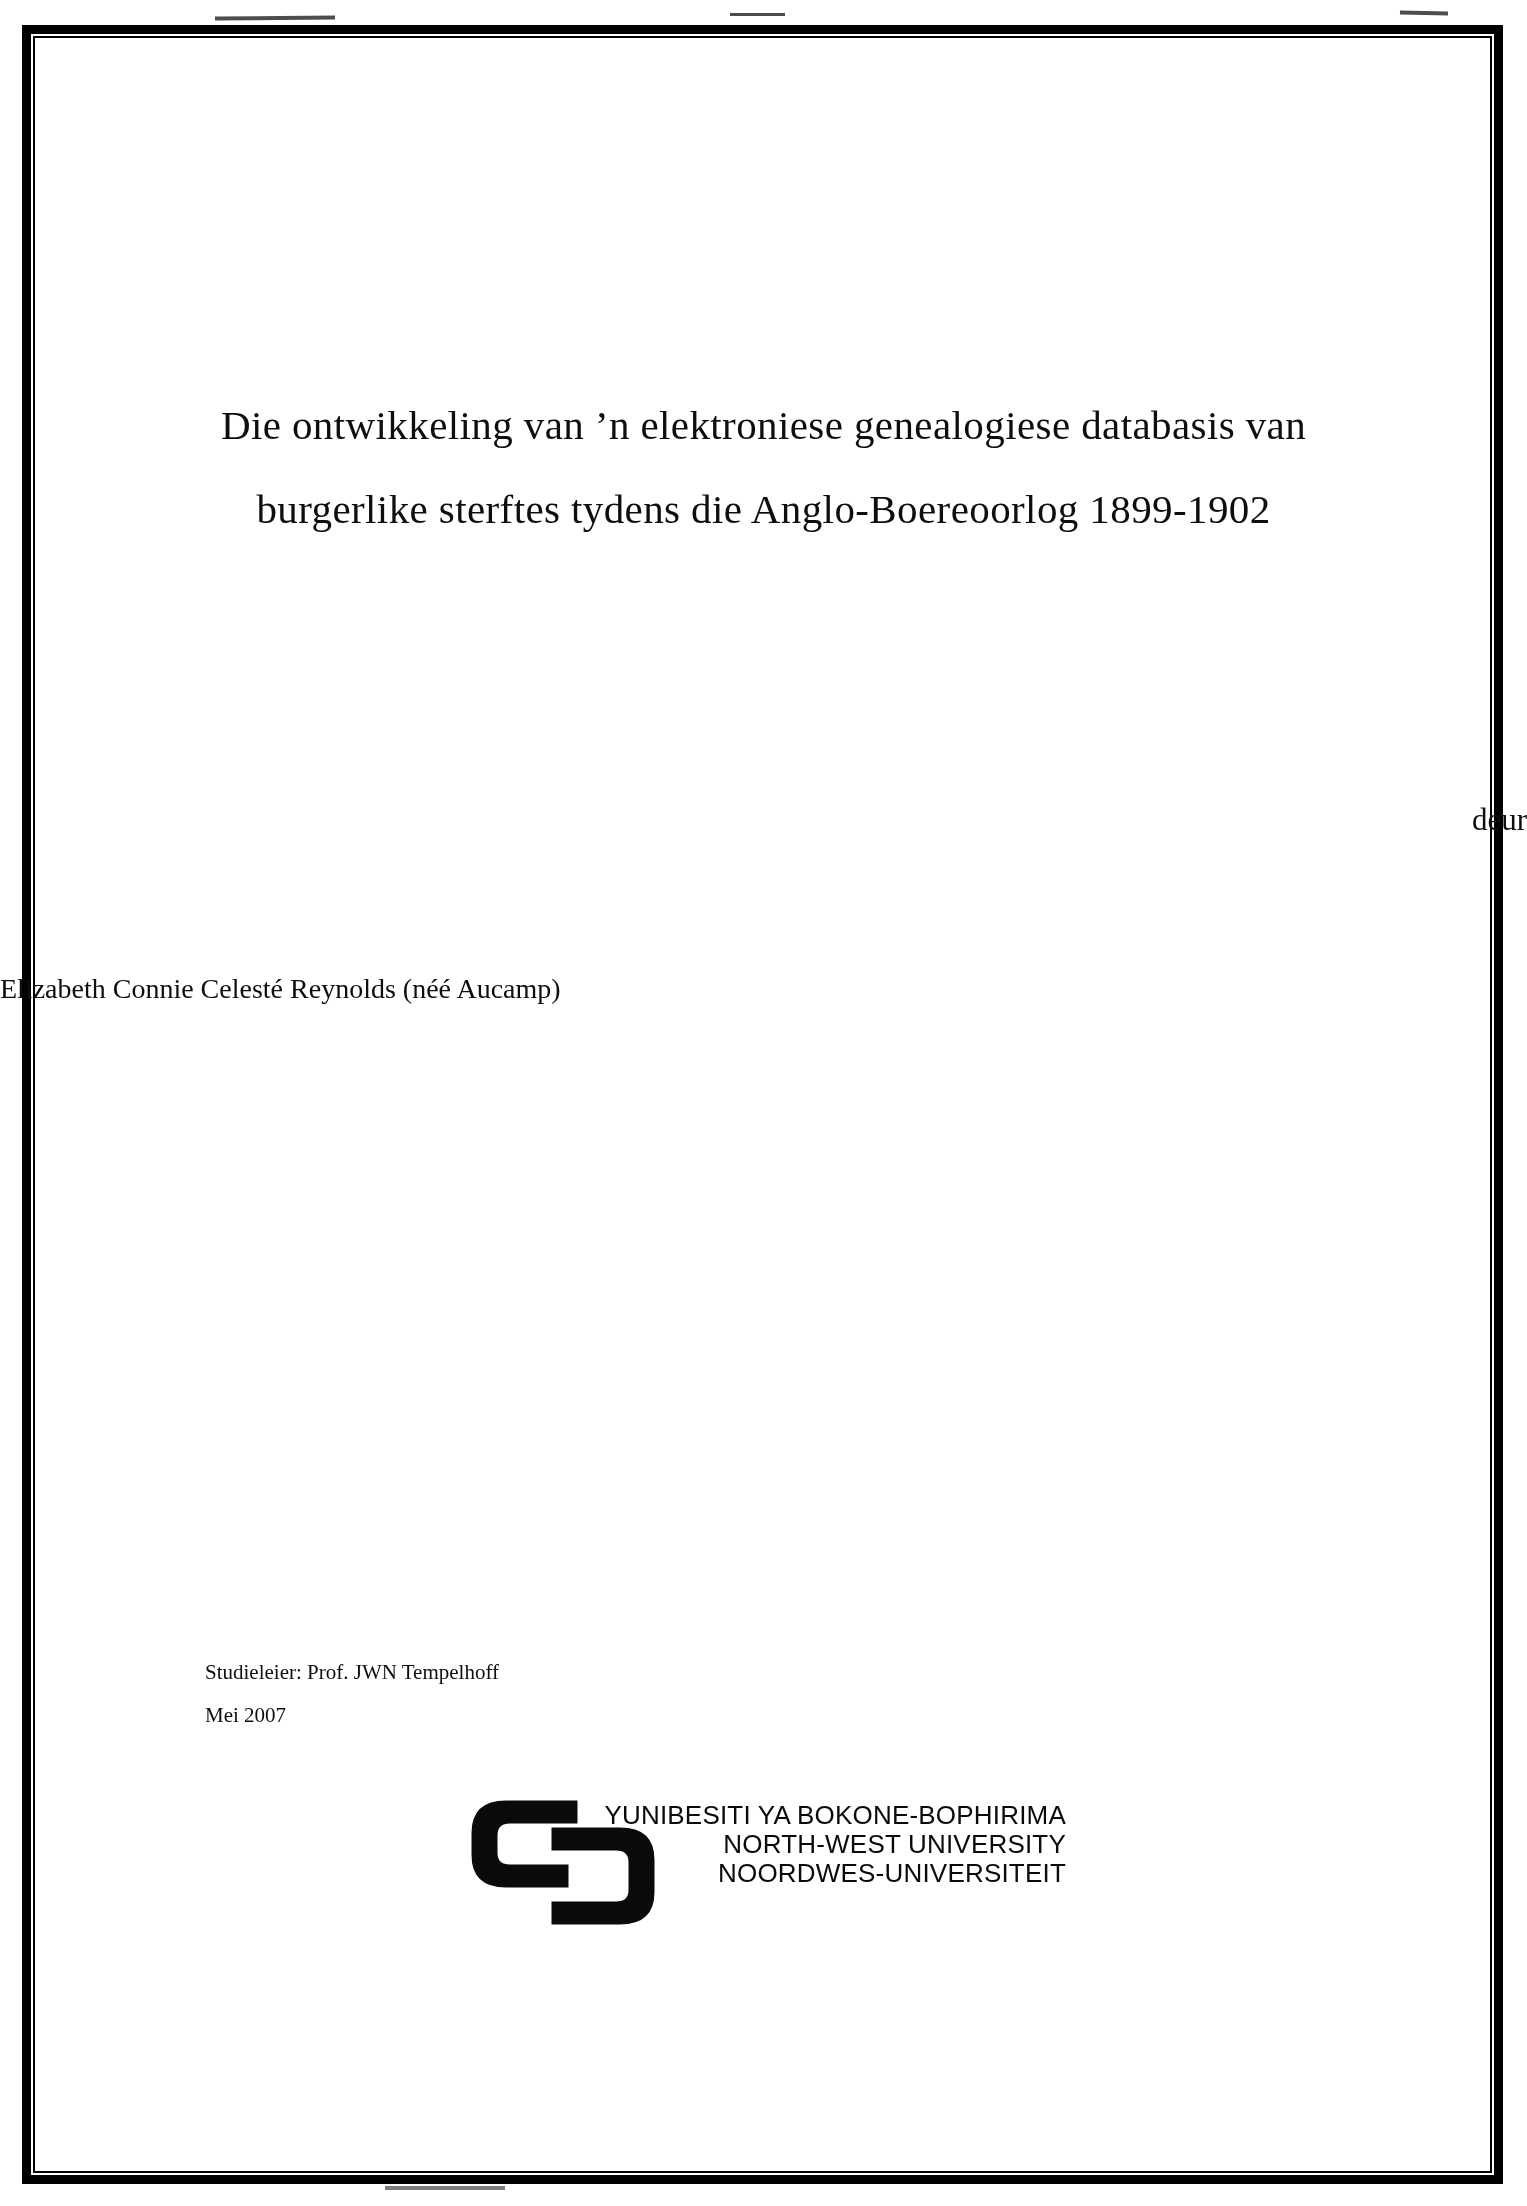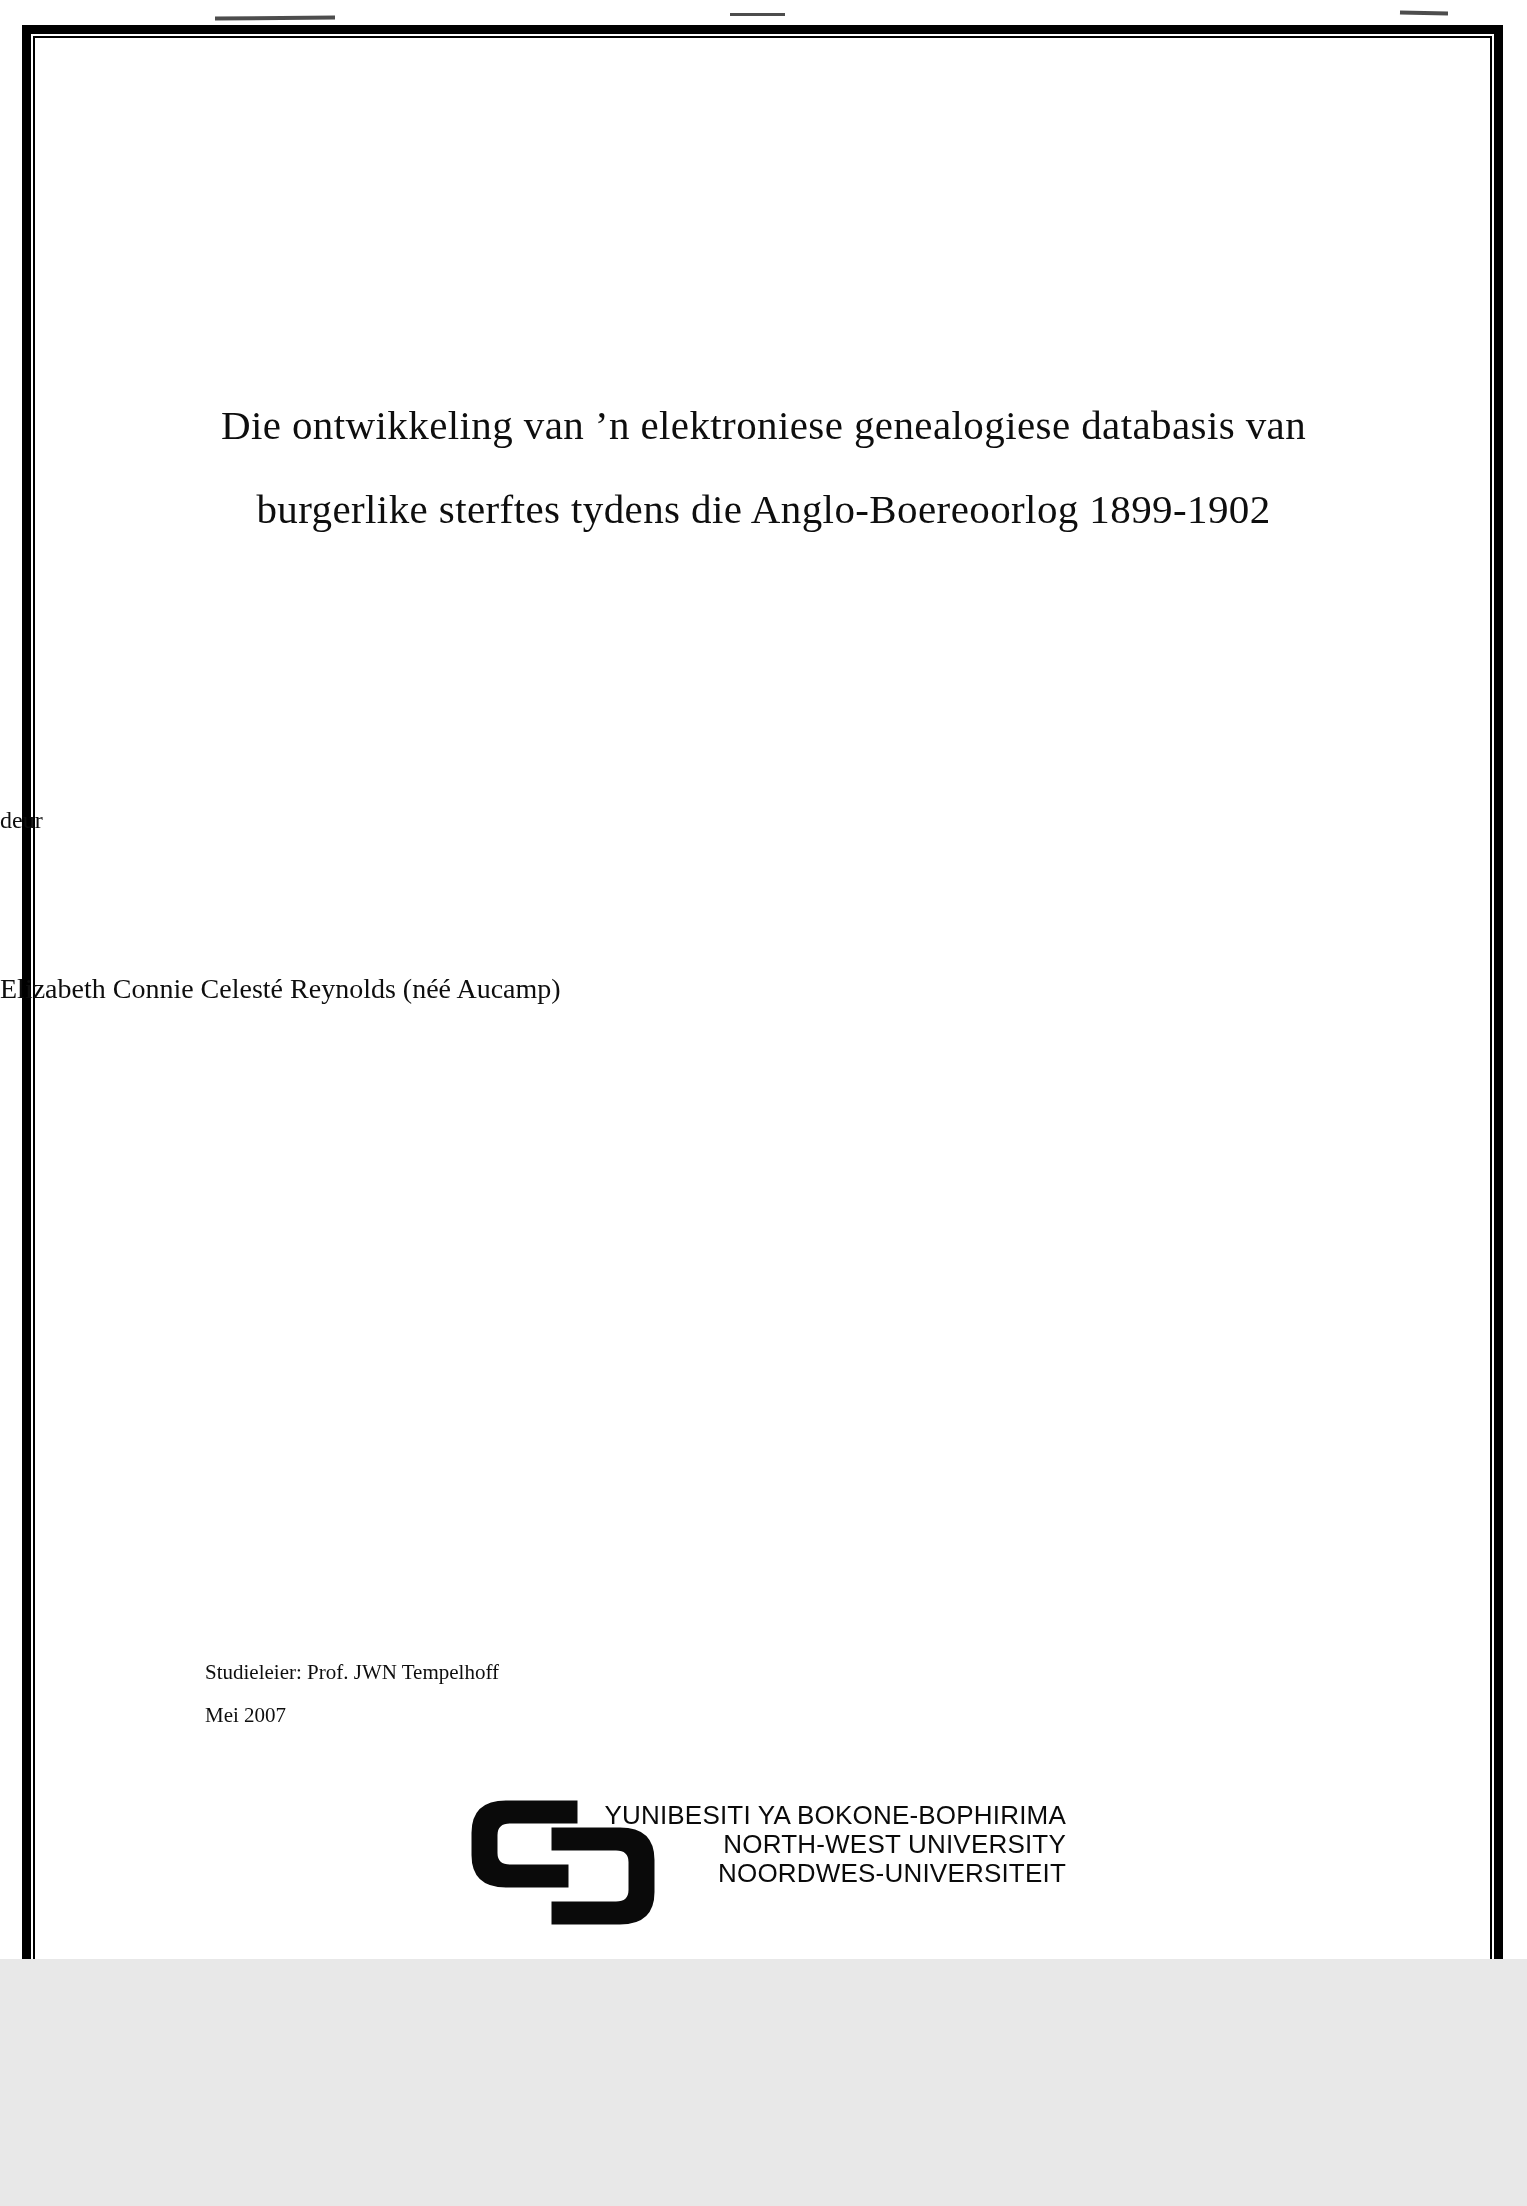--- a/index.html
+++ b/index.html
@@ -1,18 +1,18 @@
 <!DOCTYPE html>
 <html><head>
 <meta charset="utf-8">
 <style>
   html,body{margin:0;padding:0;background:#e8e8e8;}
   .page{
     position:relative;
-    width:1527px;height:1959px;
+    width:1527px;height:2206px;
     background:#ffffff;
     font-family:"Liberation Serif", serif;
     color:#0e0e0e;
     overflow:hidden;
   }
   
   .frame-outer{
     position:absolute;left:22px;top:25px;
     width:1481px;height:2159px;
     border:9px solid #000;
@@ -31,22 +31,22 @@
 
   .title{
     position:absolute;left:110px;right:110px;top:383px;
     text-align:center;
     font-size:41px;line-height:84px;
     letter-spacing:.4px;
     white-space:nowrap;
   }
   .byline{
     position:absolute;left:0;right:0;top:802px;
-    text-align:left;
-    font-size:24px;line-height:36px;
+    text-align:right;
+    font-size:31px;line-height:36px;
   }
   .author{
     position:absolute;left:0;right:0;top:958px;
     text-align:left;
     font-size:28px;line-height:48px;margin-top:7px;
   }
   .statement{
     position:absolute;left:192px;top:1227px;width:1162px;
     font-size:31.5px;line-height:42px;
   }

